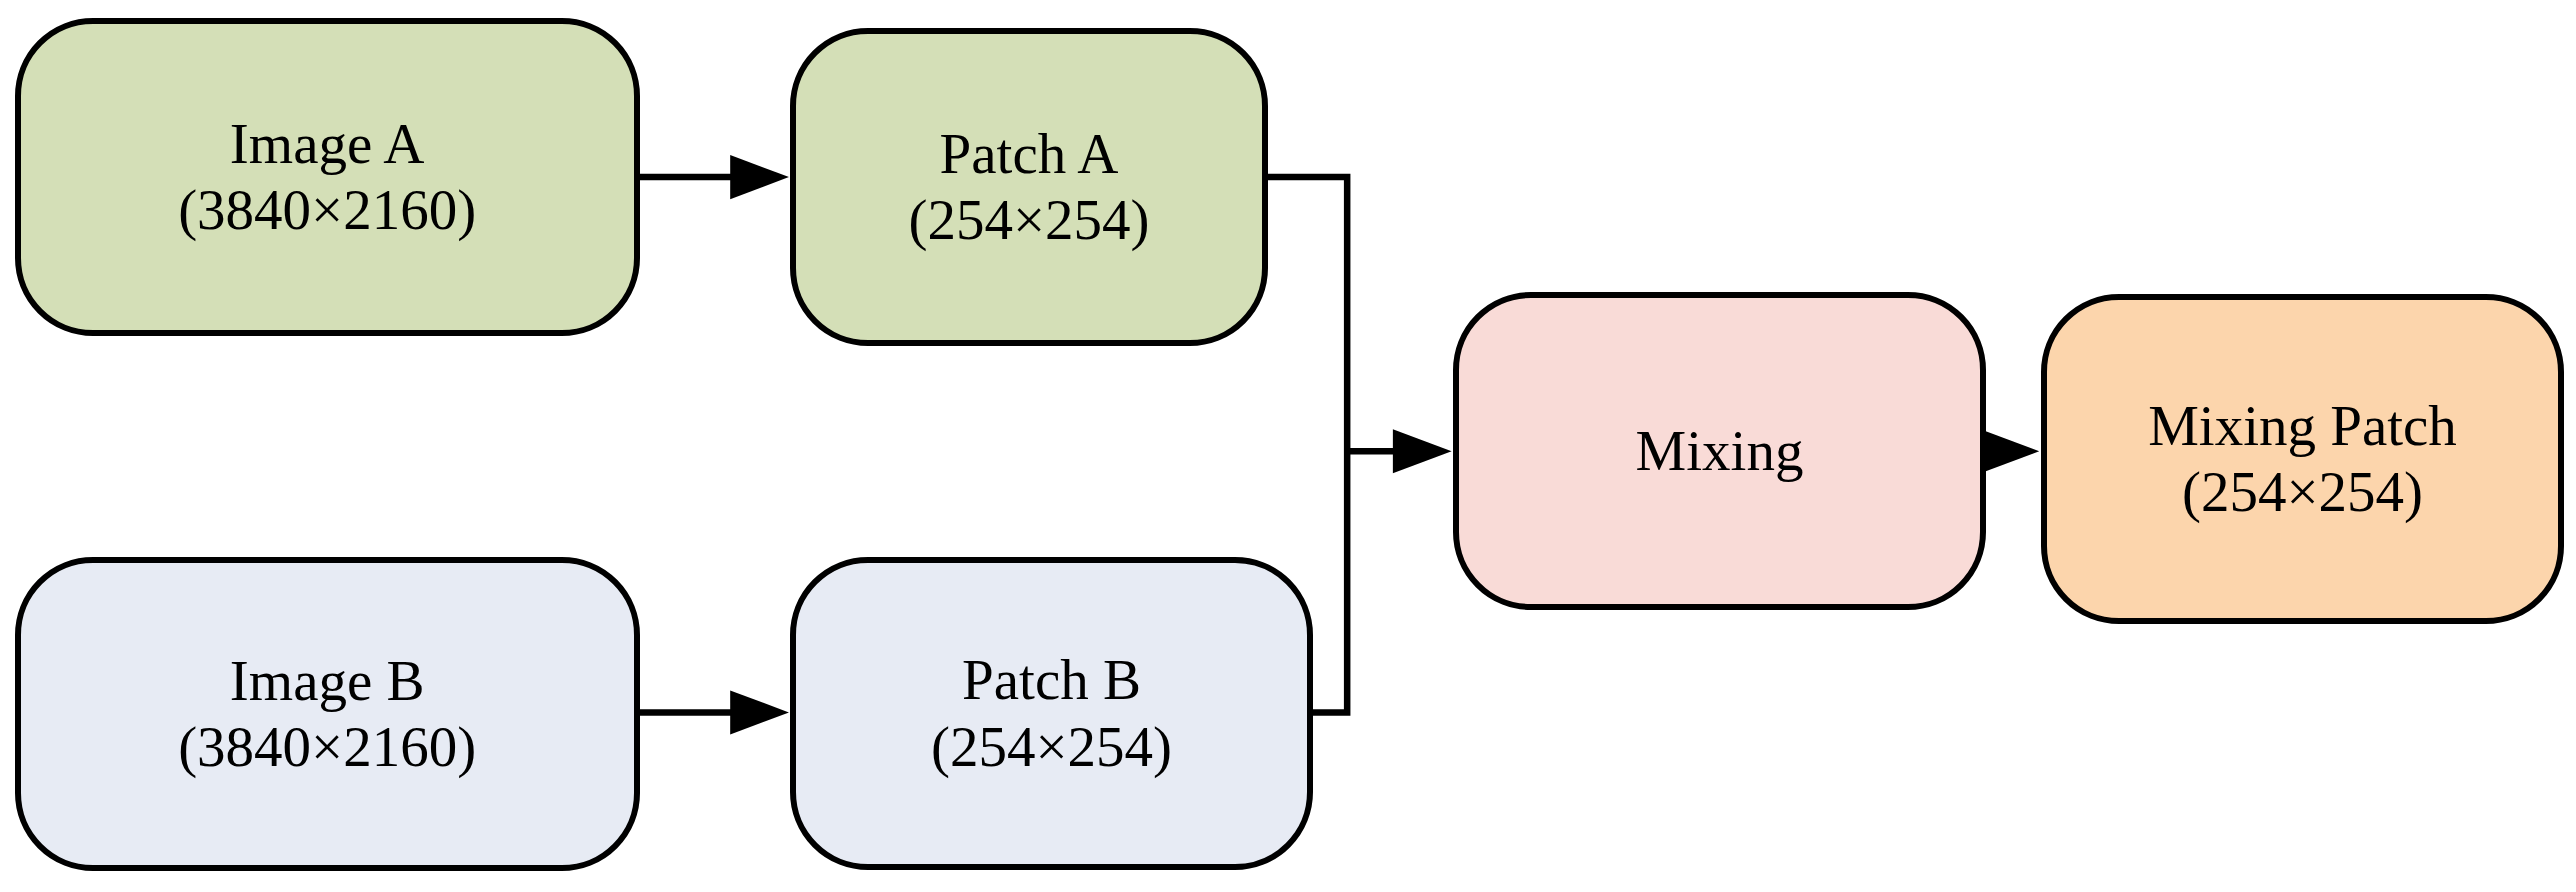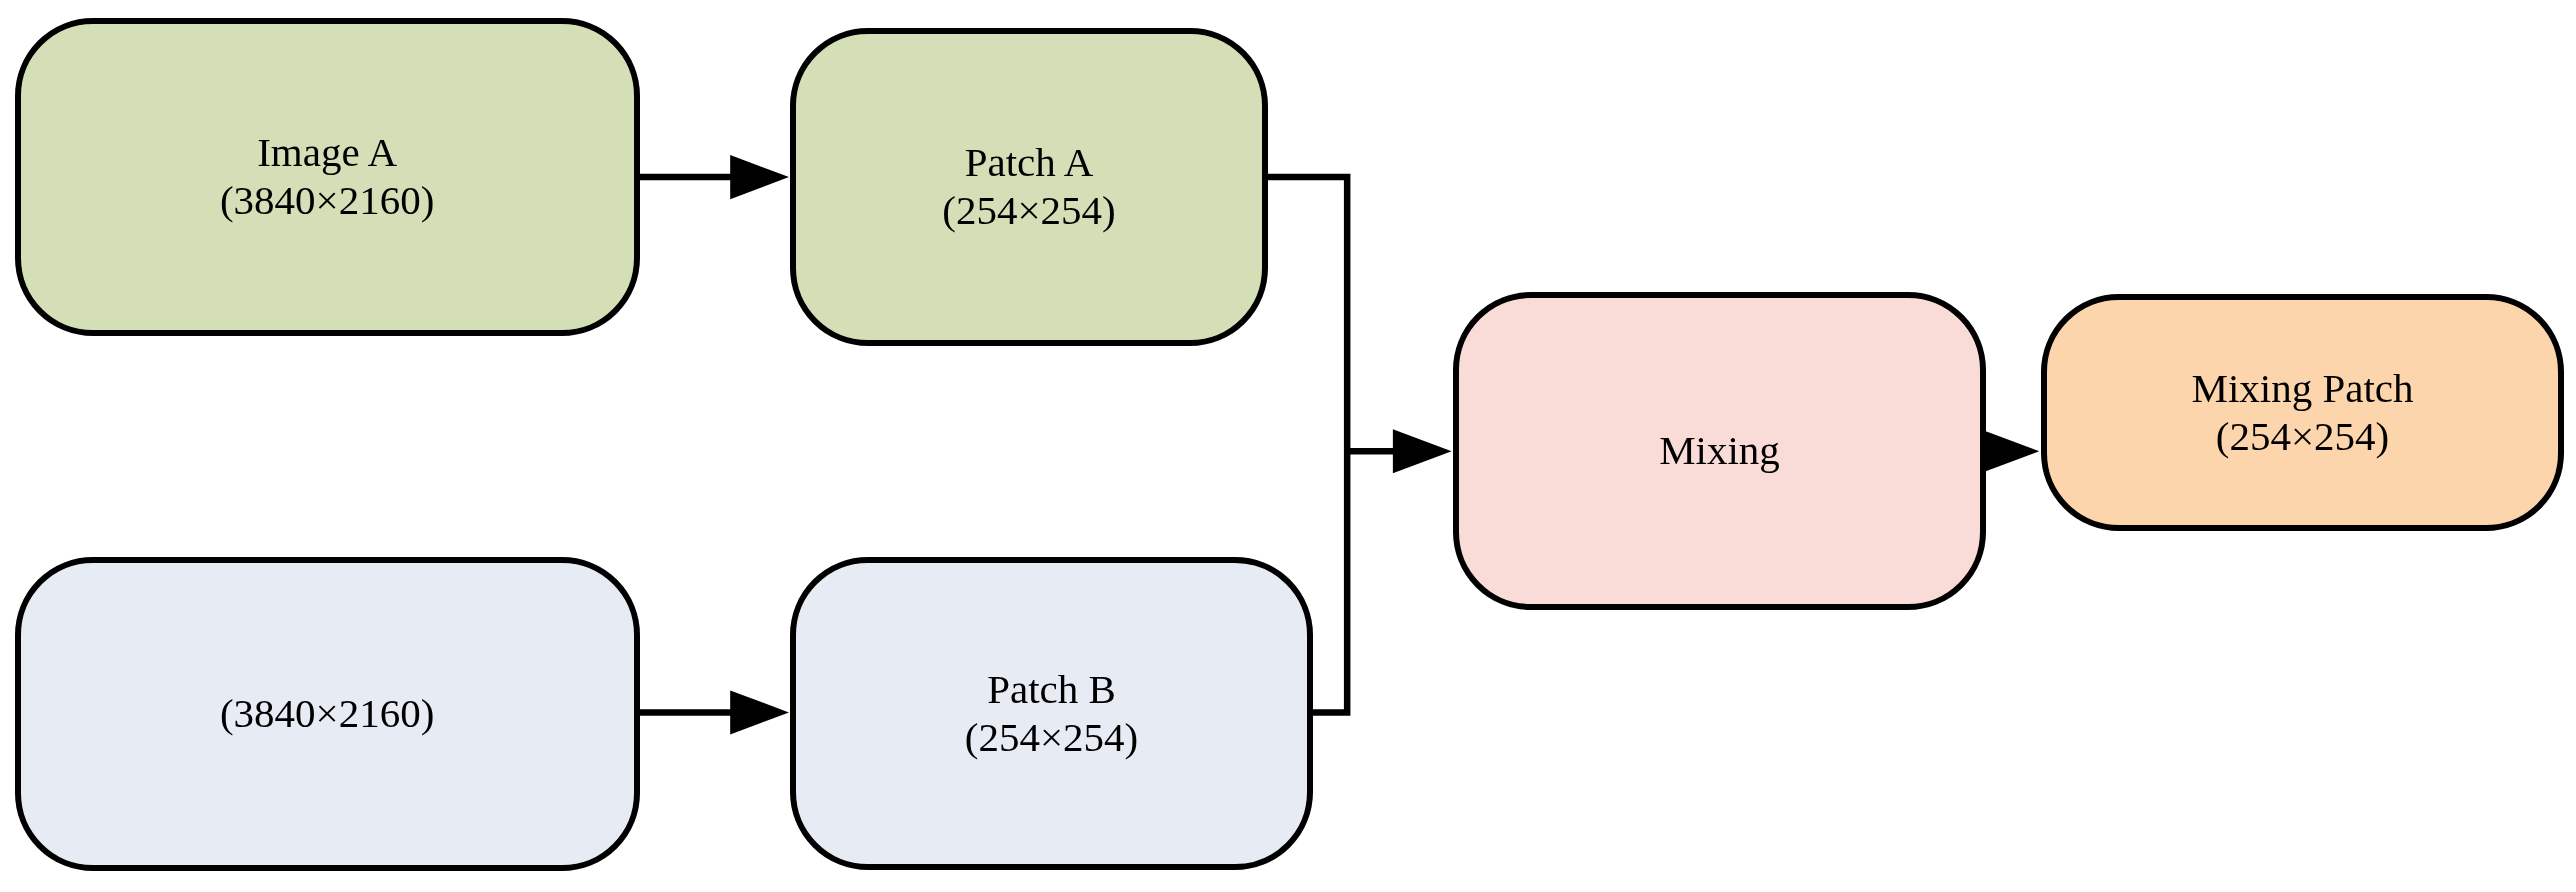--- a/index.html
+++ b/index.html
@@ -14,29 +14,29 @@
     color:var(--ink);
   }
   .canvas{position:absolute;left:0;top:0;width:2576px;height:892px;}
   .edge-layer{position:absolute;left:0;top:0;width:2576px;height:892px;}
   .edge{stroke:var(--ink);stroke-width:8;fill:none;stroke-linejoin:miter;}
   .head{fill:var(--ink);stroke:none;}
   .node{
     position:absolute;box-sizing:border-box;
     border:6.5px solid var(--ink);border-radius:78px;
     display:flex;flex-direction:column;align-items:center;justify-content:center;
-    text-align:center;font-size:41px;line-height:1.16;
+    text-align:center;font-size:57px;line-height:1.16;
   }
   .node .dims{display:block;}
   #node-image-a      {left:14.7px;  top:18px;  width:625px; height:318px;}
   #node-patch-a      {left:790px; top:28px;  width:478px; height:318px;}
   #node-image-b      {left:14.7px;  top:557px; width:625px; height:314px;}
   #node-patch-b      {left:790px; top:557px; width:523px; height:313px;}
   #node-mixing       {left:1453px;top:292px; width:533px; height:318px;}
-  #node-mixing-patch {left:2041px;top:294px; width:523px; height:237px;}
+  #node-mixing-patch {left:2041px;top:294px; width:523px; height:330px;}
 </style>
 </head>
 <body>
 
 <div class="canvas">
 
   <svg class="edge-layer" width="2576" height="892" viewBox="0 0 3155 1093" xmlns="http://www.w3.org/2000/svg">
 
     <line class="edge" x1="783" y1="217" x2="900" y2="217"></line>
     <polygon class="head" points="966,217 894,190 894,244"></polygon>
@@ -57,20 +57,21 @@
     <span class="label">Image A</span>
     <span class="dims">(3840×2160)</span>
   </div>
 
   <div class="node" id="node-patch-a" style="background-color: rgb(212, 223, 183);">
     <span class="label">Patch A</span>
     <span class="dims">(254×254)</span>
   </div>
 
   <div class="node" id="node-image-b" style="background-color: rgb(231, 235, 244);">
+    <span class="label">Image B</span>
     <span class="dims">(3840×2160)</span>
   </div>
 
   <div class="node" id="node-patch-b" style="background-color: rgb(231, 235, 244);">
     <span class="label">Patch B</span>
     <span class="dims">(254×254)</span>
   </div>
 
   <div class="node" id="node-mixing" style="background-color: rgb(249, 219, 215);">
     <span class="label">Mixing</span>

